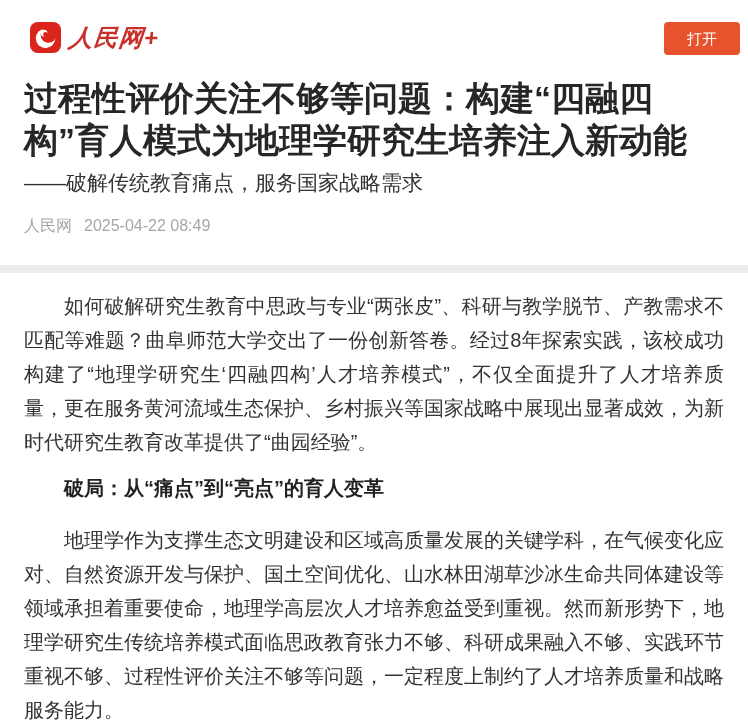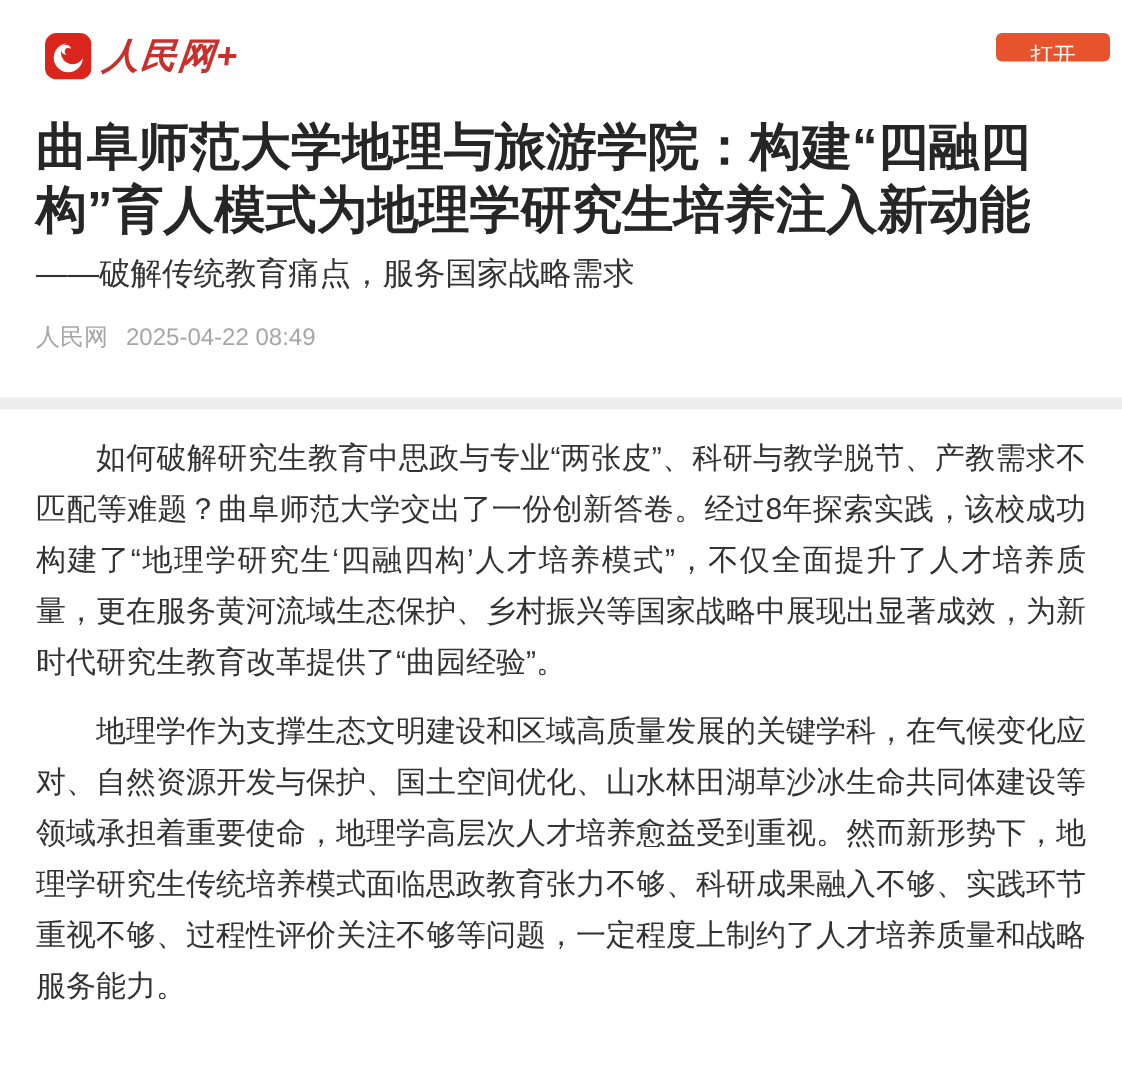--- a/index.html
+++ b/index.html
@@ -28,21 +28,21 @@
   .brand-word {
     font-size: 24px;
     font-weight: 700;
     font-style: italic;
     color: #c9302b;
     letter-spacing: 1px;
     transform: skewX(-6deg);
     line-height: 31px;
   }
   .open-btn {
-    width: 76px; height: 19px;
+    width: 76px; height: 33px;
     background: #e7532c;
     color: #ffffff;
     font-size: 15px;
     border: none;
     border-radius: 4px;
     cursor: pointer;
     font-family: inherit;
     line-height: 31px;
     text-align: center;
   }
@@ -108,26 +108,27 @@
       <circle cx="19" cy="13.5" r="8" fill="#da251d"></circle>
       <circle cx="14.5" cy="11.5" r="3.4" fill="#ffffff"></circle>
       <circle cx="16" cy="12.8" r="2.4" fill="#da251d"></circle>
     </svg>
     <span class="brand-word">人民网+</span>
   </div>
   <button class="open-btn">打开</button>
 </header>
 
 <main class="title-block">
-  <h1 class="article-title">曲阜师范大学地理与旅游学院：构建“四融四构”育人模式为地理学研究生培养注入新动能</h1>
+  <h1 class="article-title">过程性评价关注不够等问题：构建“四融四构”育人模式为地理学研究生培养注入新动能</h1>
   <p class="article-subtitle">——破解传统教育痛点，服务国家战略需求</p>
   <div class="article-meta">
     <span>人民网</span>
     <span>2025-04-22 08:49</span>
   </div>
 </main>
 
 <div class="section-divider"></div>
 
 <article class="article-body">
   <p>如何破解研究生教育中思政与专业“两张皮”、科研与教学脱节、产教需求不匹配等难题？曲阜师范大学交出了一份创新答卷。经过8年探索实践，该校成功构建了“地理学研究生‘四融四构’人才培养模式”，不仅全面提升了人才培养质量，更在服务黄河流域生态保护、乡村振兴等国家战略中展现出显著成效，为新时代研究生教育改革提供了“曲园经验”。</p>
+  <h2>破局：从“痛点”到“亮点”的育人变革</h2>
   <p>地理学作为支撑生态文明建设和区域高质量发展的关键学科，在气候变化应对、自然资源开发与保护、国土空间优化、山水林田湖草沙冰生命共同体建设等领域承担着重要使命，地理学高层次人才培养愈益受到重视。然而新形势下，地理学研究生传统培养模式面临思政教育张力不够、科研成果融入不够、实践环节重视不够、过程性评价关注不够等问题，一定程度上制约了人才培养质量和战略服务能力。</p>
 </article>
 
 </body></html>

